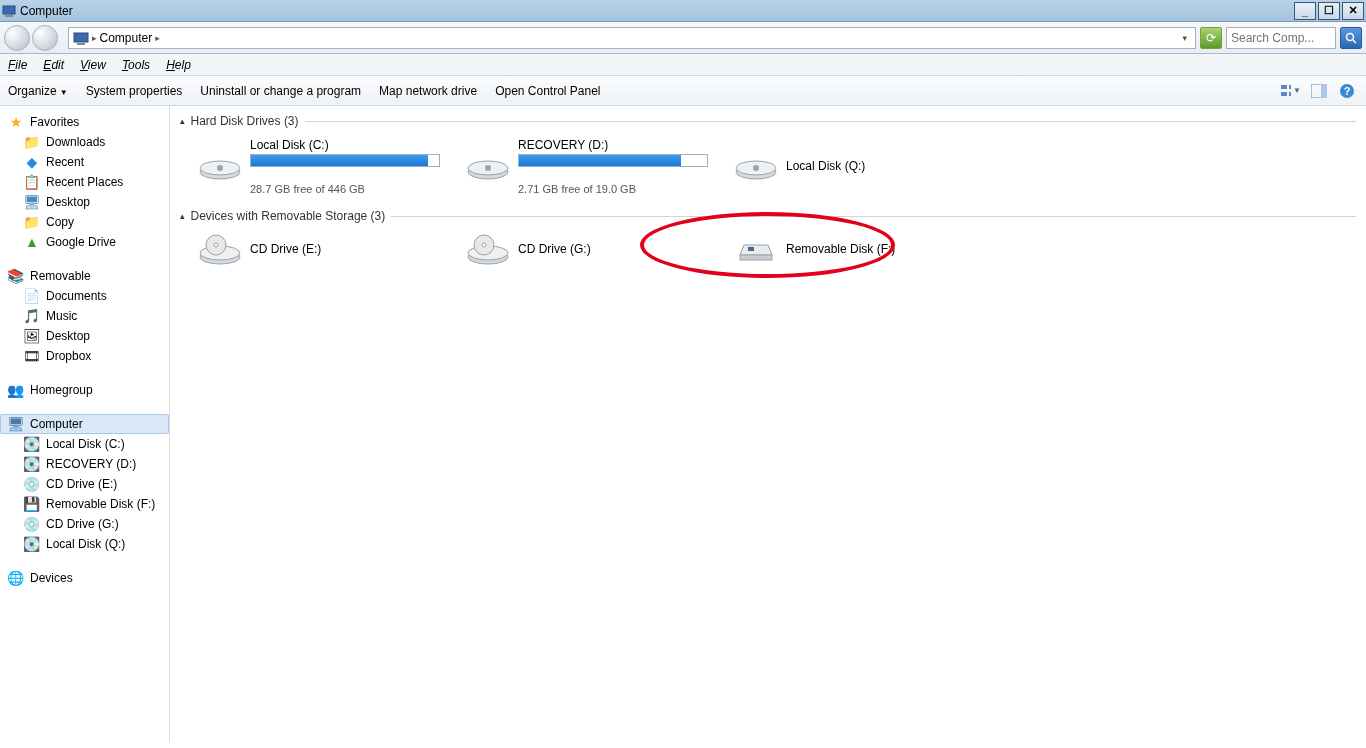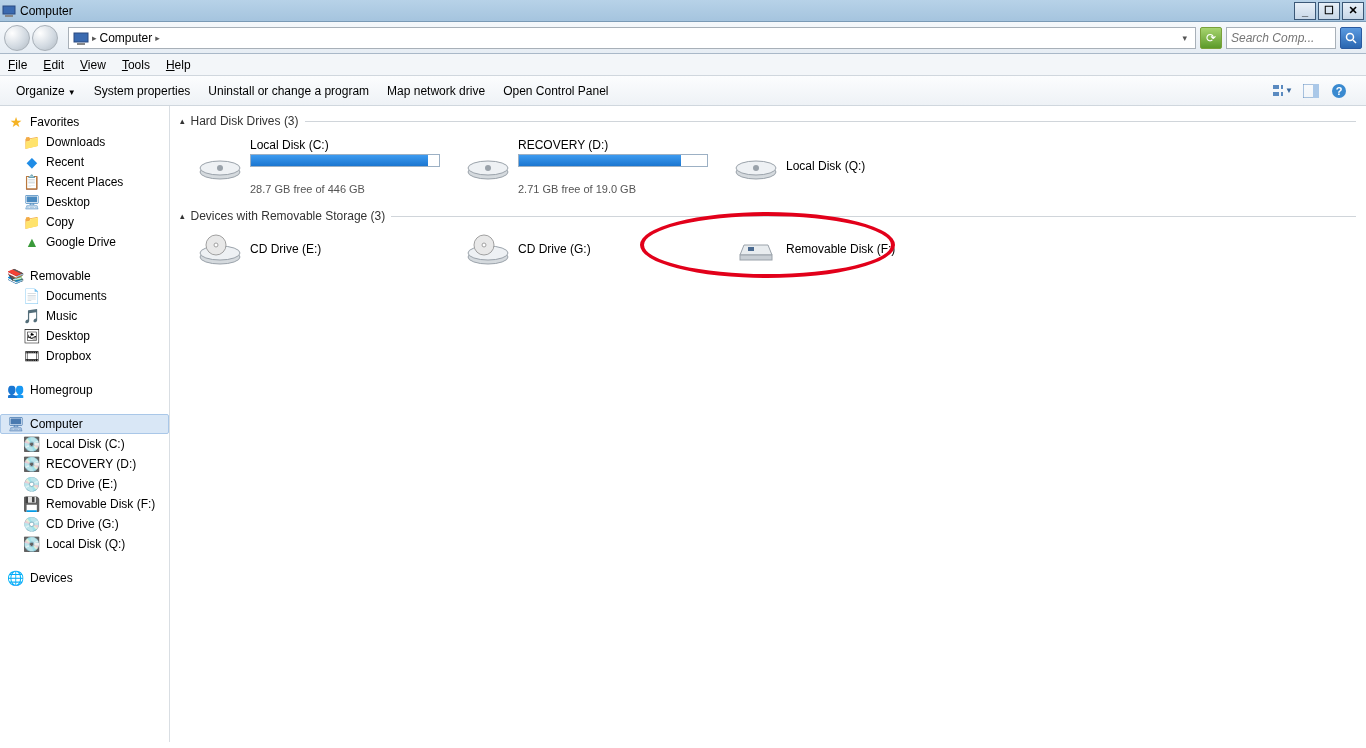--- a/index.html
+++ b/index.html
@@ -13,30 +13,30 @@
 
 
 .navrow { height: 32px; background: linear-gradient(#f5f8fb, #e6edf4); border-bottom: 1px solid #a9b8c8; display: flex; align-items: center; padding: 0 4px; gap: 4px; }
 .navbtn { width: 26px; height: 26px; border-radius: 50%; background: radial-gradient(circle at 30% 30%, #fff, #d0d8e0 60%, #b0b8c0); border: 1px solid #a8b0b8; display:inline-block; }
 .navbtn + .navbtn { margin-left: -2px; }
 .addrbar { flex: 1; height: 22px; border: 1px solid #a8b0b8; background: #fff; display: flex; align-items: center; padding: 0 4px; margin-left: 6px; }
 .addrbar .sep { margin: 0 3px; color: #555; font-size: 9px; }
 .addrbar .drop { margin-left: auto; color: #555; font-size: 9px; padding: 0 4px; }
 .refresh { width: 22px; height: 22px; border: 1px solid #7aa03a; background: linear-gradient(#a7d46f,#5c9a2a); color:#fff; display:flex; align-items:center; justify-content:center; font-size:12px; border-radius:2px; }
 .searchbox { width: 110px; height: 22px; border: 1px solid #a8b0b8; background: #fff; display: flex; align-items: center; padding: 0 4px; }
-.searchbox input { border: 0; outline: 0; flex: 1; font-size: 12px; color: #1d4ed8; font-style: italic; width: 70px; }
+.searchbox input { border: 0; outline: 0; flex: 1; font-size: 12px; color: #1d4ed8; width: 70px; }
 .searchbtn { width: 22px; height: 22px; border: 1px solid #2a5aa0; background: linear-gradient(#5a9ae0,#2a66b0); color:#fff; display:flex; align-items:center; justify-content:center; border-radius:2px; }
 
 
-.menubar { height: 22px; background: #f3f6f9; border-bottom: 1px solid #d0d7de; display: flex; align-items: center; padding: 0 8px; gap: 16px; }
+.menubar { height: 22px; background: #f3f6f9; border-bottom: 1px solid #d0d7de; display: flex; align-items: center; padding: 0 8px; gap: 16px; font-style: italic; }
 .menubar span { font-size: 12px; cursor: pointer; }
 .menubar .ul { text-decoration: underline; }
 
 
-.cmdbar { height: 30px; background: linear-gradient(#fcfdfe,#eef2f6); border-bottom: 1px solid #d0d7de; display: flex; align-items: center; padding: 0 16px; gap: 18px; }
+.cmdbar { height: 30px; background: linear-gradient(#fcfdfe,#eef2f6); border-bottom: 1px solid #d0d7de; display: flex; align-items: center; padding: 0 8px; gap: 18px; }
 .cmdbar .item { font-size: 12px; cursor: pointer; }
 .cmdbar .drop { font-size: 8px; margin-left: 3px; }
 .cmdbar .right { margin-left: auto; display: flex; gap: 6px; align-items: center; }
 .cmdbar .rbtn { width: 22px; height: 20px; border: 1px solid transparent; display:flex; align-items:center; justify-content:center; color:#3a6aa0; cursor:pointer; }
 
 
 .main { display: flex; height: calc(100% - 22px - 32px - 22px - 30px - 6px); }
 .sidebar { width: 170px; border-right: 1px solid #d9dee3; padding: 6px 0; overflow: hidden; }
 .content { flex: 1; padding: 4px 10px; position: relative; }
 

